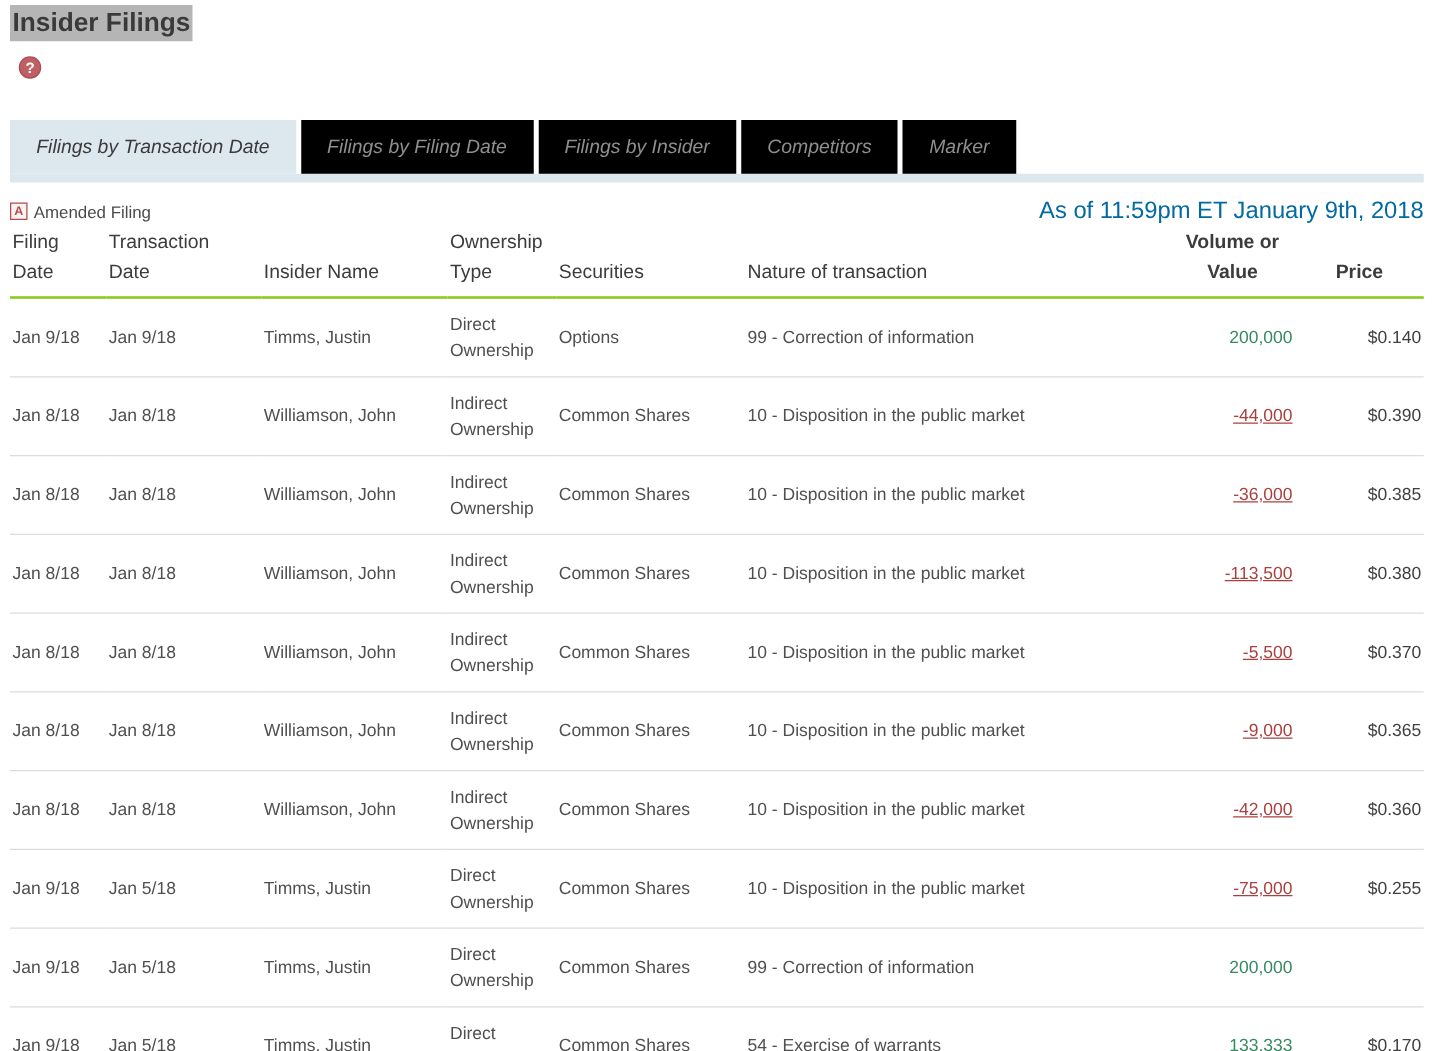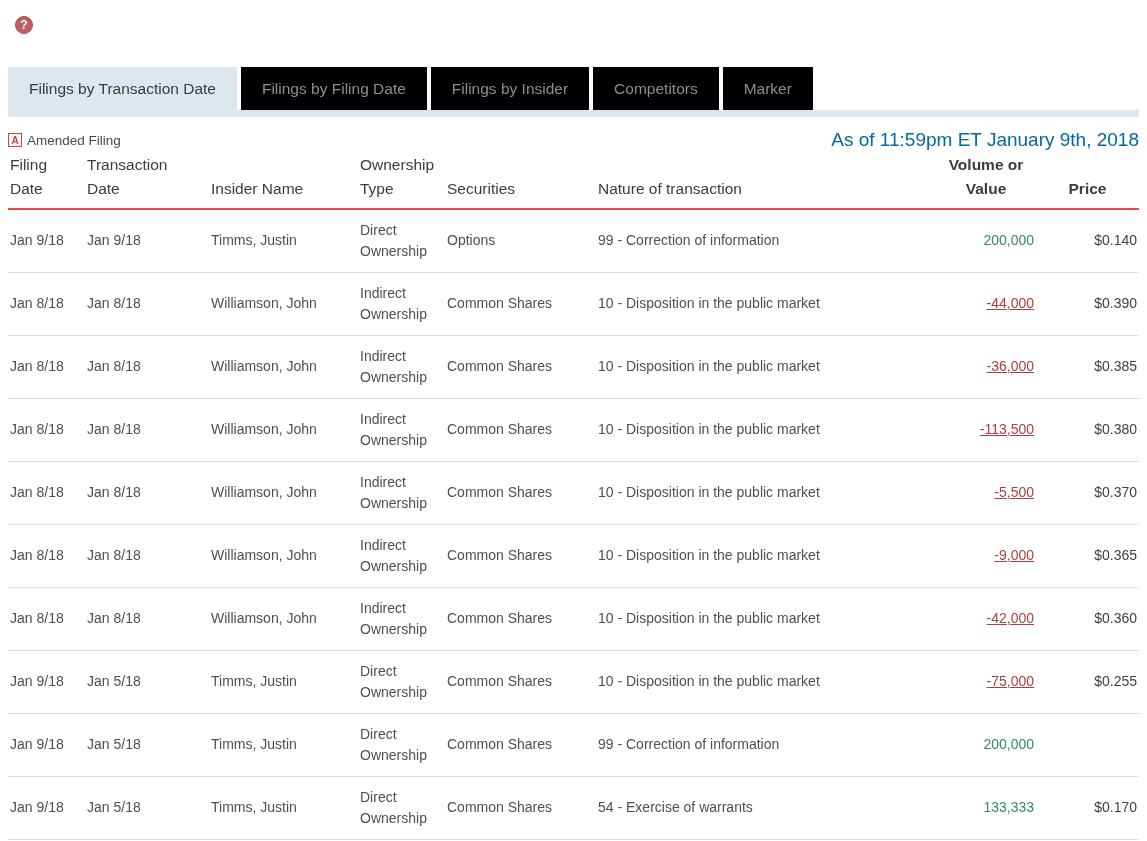--- a/index.html
+++ b/index.html
@@ -43,20 +43,21 @@
     color: #ffffff;
     font-size: 12px;
     font-weight: 700;
     cursor: pointer;
   }
 
   
   .tabs {
     margin-top: 33px;
     display: flex;
+    font-style: italic;
   }
   .tab {
     height: 43px;
     display: flex;
     align-items: center;
     justify-content: center;
     padding: 0 21px;
     margin-right: 4px;
     background: #000000;
     color: #8e8e8e;
@@ -105,21 +106,21 @@
     table-layout: fixed;
   }
   th {
     vertical-align: bottom;
     text-align: left;
     font-weight: 400;
     font-size: 15.5px;
     color: #3c3c3c;
     padding: 0 2px 7px 2px;
     white-space: pre-line;
-    border-bottom: 2px solid #ef4444;
+    border-bottom: 2px solid #84cc16;
     line-height: 1.55;
   }
   th.num { text-align: center; font-weight: bold; }
   td {
     height: 63px;
     vertical-align: middle;
     font-size: 14px;
     color: #4f4f4f;
     padding: 0 2px;
     border-bottom: 1px solid #dcdcdc;
@@ -137,20 +138,21 @@
   .col-sec    { width: 151px; }
   .col-nature { width: 340px; }
   .col-vol    { width: 100px; }
   .col-price  { width: 103px; }
 </style>
 </head>
 <body>
 
 <div class="container">
 
+  <h1 class="page-title">Insider Filings</h1>
 
   <div class="subtitle-row">
     <span class="help-icon">?</span>
   </div>
 
   <div class="tabs">
     <div class="tab active">Filings by Transaction Date</div>
     <div class="tab">Filings by Filing Date</div>
     <div class="tab">Filings by Insider</div>
     <div class="tab">Competitors</div>

